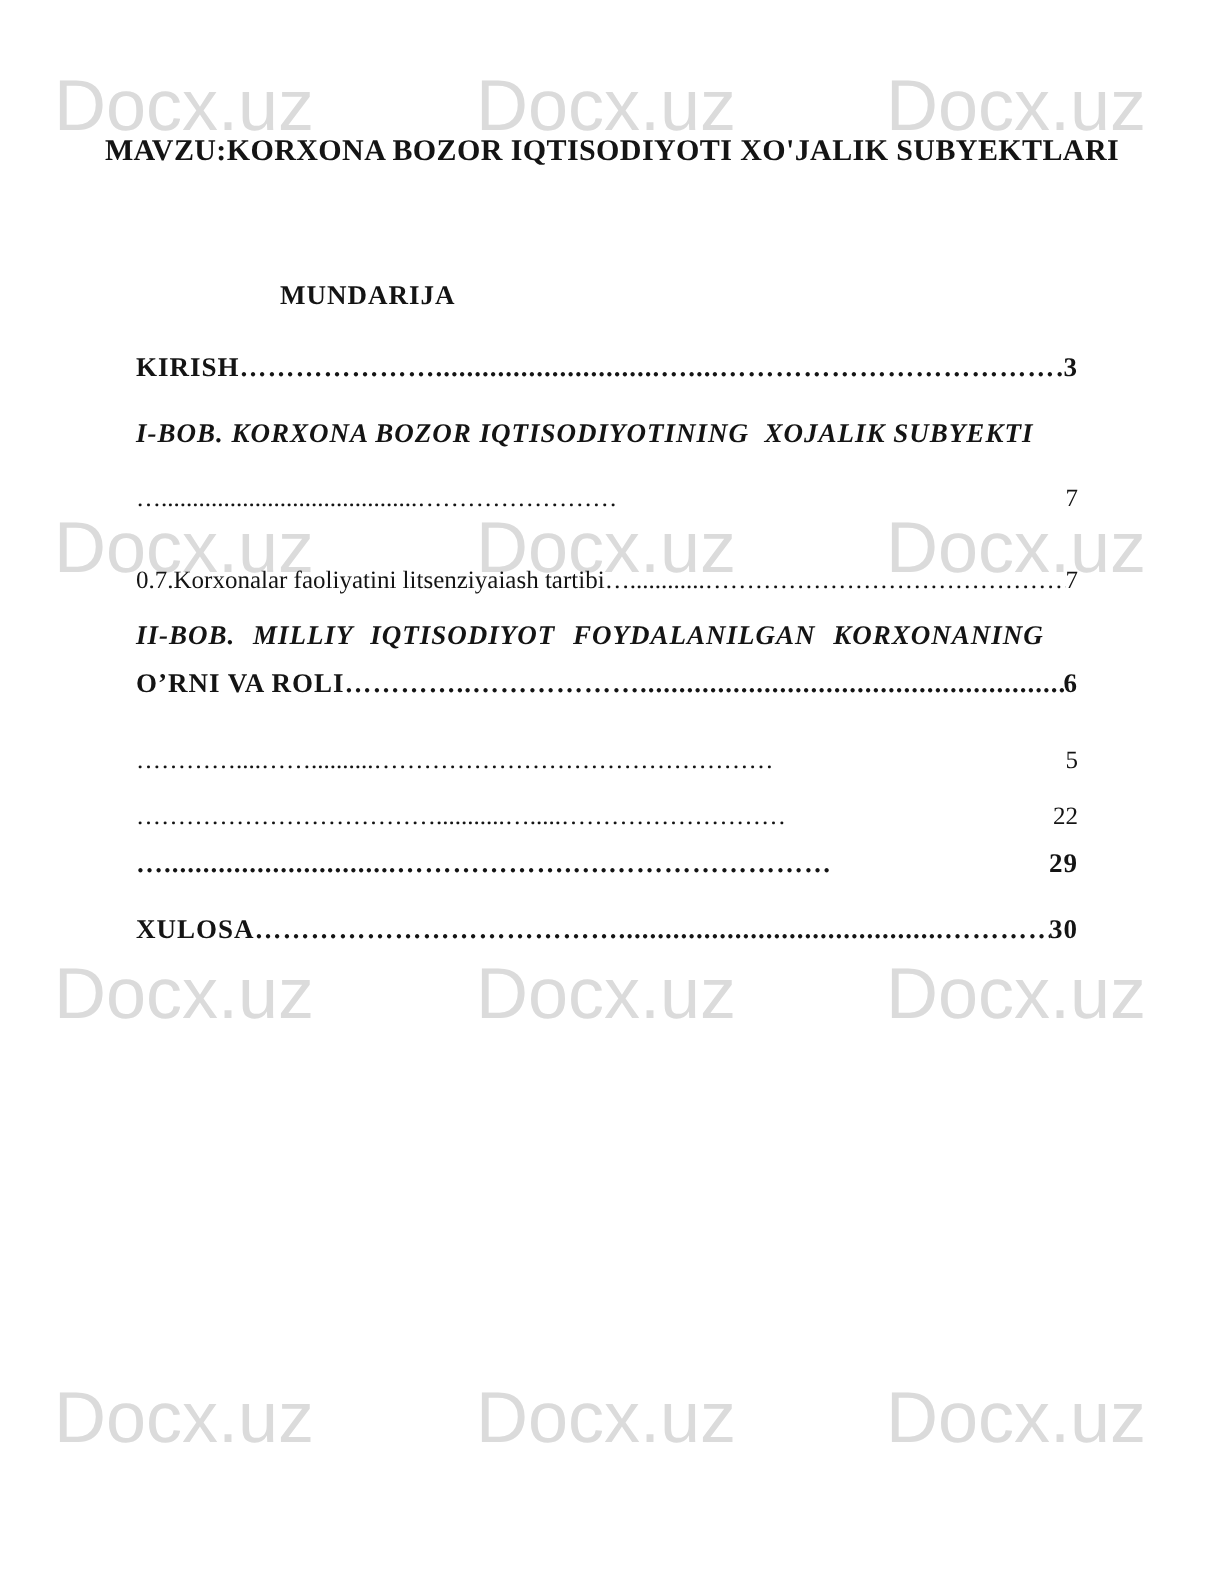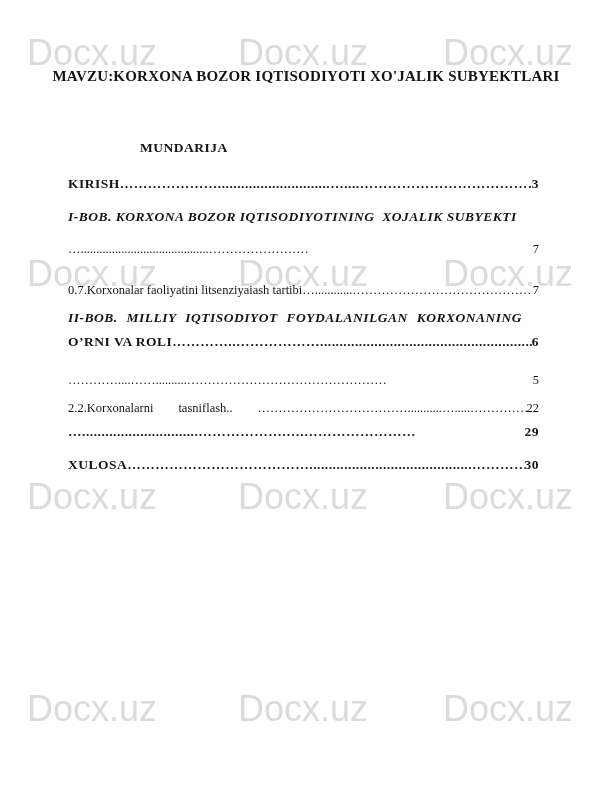--- a/index.html
+++ b/index.html
@@ -95,21 +95,20 @@
     <span class="fill">…………..………………............................................................………..…</span>
     <span class="pg">6</span>
   </div>
 
   <div class="line" style="top:372px">
     <span class="fill">…………....……..........…………………………………………</span>
     <span class="pg">5</span>
   </div>
 
   <div class="line" style="top:400px">
-    <span class="lbl">2.2.Korxonalarni        tasniflash..        </span>
     <span class="fill">………………………………...........….....………………………</span>
     <span class="pg">22</span>
   </div>
 
   <div class="line hd" style="top:424px">
     <span class="fill">…..............................……………….….……………………</span>
     <span class="pg">29</span>
   </div>
 
   <div class="line hd" style="top:457px">

